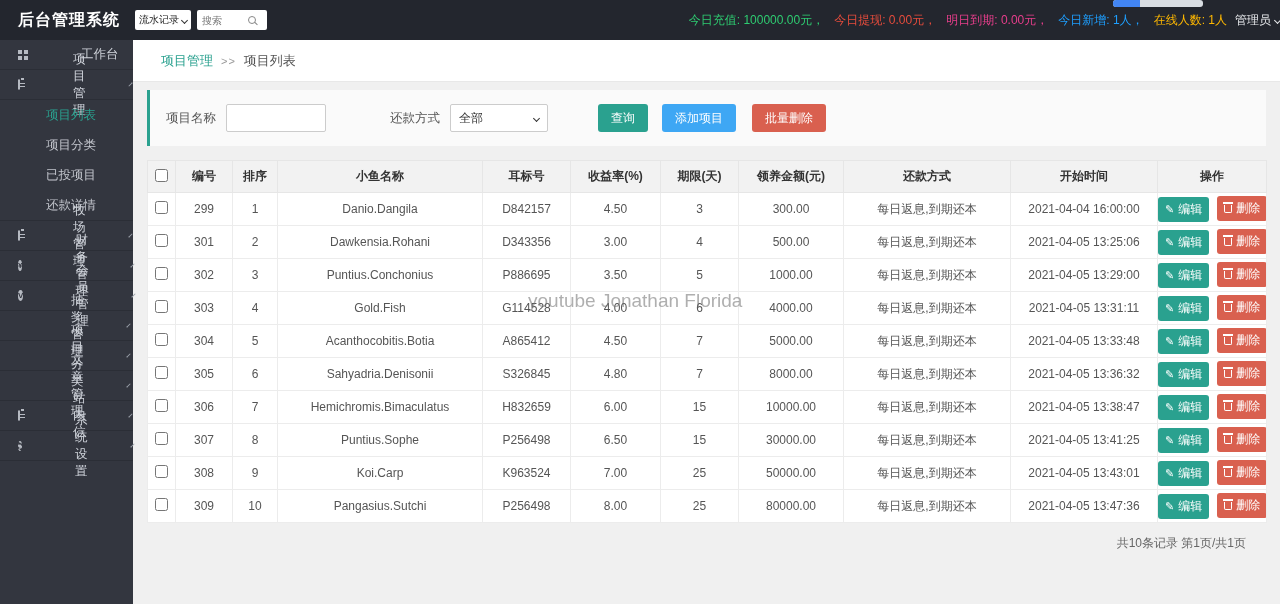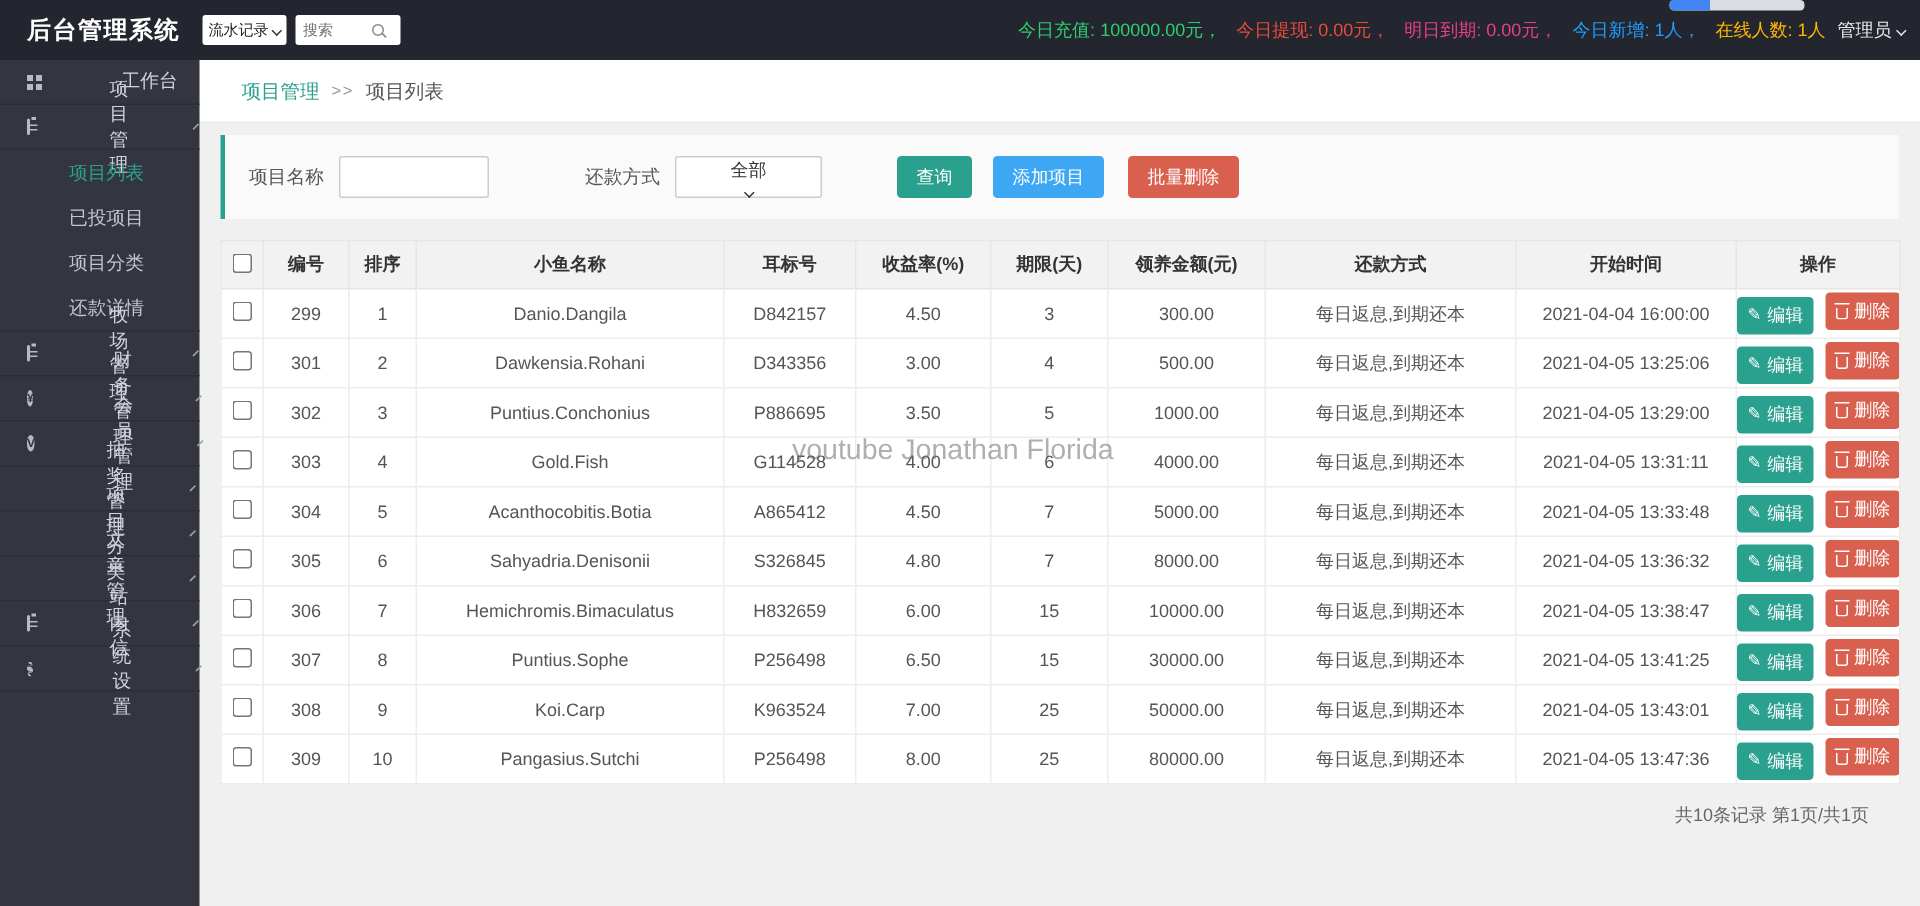--- a/index.html
+++ b/index.html
@@ -16,21 +16,21 @@
     padding:0 4px; font-size:10px; color:#222; cursor:pointer; }
   .top-select .chev { margin-left:2px; }
   .top-search { margin-left:6px; width:70px; height:20px; background:#fff;
     border-radius:2px; display:flex; align-items:center; padding:0 5px; }
   .top-search input { border:none; outline:none; width:46px; font-size:10px; color:#333; }
   .mag { position:relative; width:8px; height:8px; border:1px solid #888;
     border-radius:50%; display:inline-block; }
   .mag::after { content:""; position:absolute; width:4px; height:1px; background:#888;
     right:-3px; bottom:-1px; transform:rotate(45deg); }
   .top-stats { margin-left:auto; display:flex; align-items:flex-end; font-size:12px;
-    white-space:nowrap; padding-right:10px; }
+    white-space:nowrap; }
   .stat { margin-left:10px; }
   .stat.s0 { color:#2ecc71; }
   .stat.s1 { color:#e74c3c; }
   .stat.s2 { color:#e83e8c; }
   .stat.s3 { color:#1e9fff; }
   .stat.s4 { color:#ffb800; }
   .admin { color:#e8eaed; margin-left:8px; display:flex; align-items:center; gap:4px; cursor:pointer; }
   .mini-progress { position:absolute; top:0; left:1113px; width:90px; height:7px;
     background:#d9dde3; border-radius:3px; overflow:hidden; z-index:40; }
   .mini-progress .fill { width:30%; height:100%; background:#4285f4; }
@@ -78,21 +78,21 @@
   .crumb-sep { color:#999; margin:0 8px; font-size:11px; letter-spacing:1px; }
   .crumb-cur { color:#555; }
 
   .filter-panel { margin:8px 14px 0; height:56px; background:#fafafa;
     border-left:3px solid #2aa18f; display:flex; align-items:center; }
   .f-label { font-size:12.5px; color:#555; margin-left:16px; }
   .f-input { width:100px; height:28px; border:1px solid #ccc; border-radius:2px;
     background:#fff; margin-left:10px; outline:none; padding:0 6px; font-size:12px; color:#333; }
   .f-select { width:98px; height:28px; border:1px solid #ccc; border-radius:2px; background:#fff;
     margin-left:10px; display:flex; align-items:center; justify-content:space-between;
-    padding:0 8px; font-size:12px; color:#333; cursor:pointer;flex-direction:column; }
+    padding:0 8px; font-size:12px; color:#333; cursor:pointer; }
   .f-gap1 { width:48px; } .f-gap2 { width:50px; }
   .btn { height:28px; border:none; border-radius:3px; color:#fff; font-size:12px;
     padding:0 13px; cursor:pointer; font-family:inherit; }
   .btn-query { background:#2aa18f; }
   .btn-add { background:#3ea7f4; margin-left:14px; }
   .btn-batch { background:#d9604f; margin-left:16px; }
 
   .table-wrap { margin:14px 14px 0; background:#fff; }
   table { width:100%; border-collapse:collapse; table-layout:fixed; }
   th { background:#f2f2f2; height:32px; font-size:12px; color:#333; font-weight:bold;
@@ -151,24 +151,24 @@
   <div class="side-item">
     <span class="ic clip-icon"></span>
     <span class="lbl">项目管理</span>
     <span class="chev up"></span>
   </div>
   <div class="submenu">
     <div class="sub-item active">
         <span>项目列表</span>
       </div>
     <div class="sub-item">
-        <span>已投项目</span>
+        <span>项目分类</span>
       </div>
     <div class="sub-item">
-        <span>项目分类</span>
+        <span>已投项目</span>
       </div>
     <div class="sub-item">
         <span>还款详情</span>
       </div>
   </div>
   <div class="side-item">
     <span class="ic clip-icon"></span>
     <span class="lbl">牧场管理</span>
     <span class="chev down"></span>
   </div>

